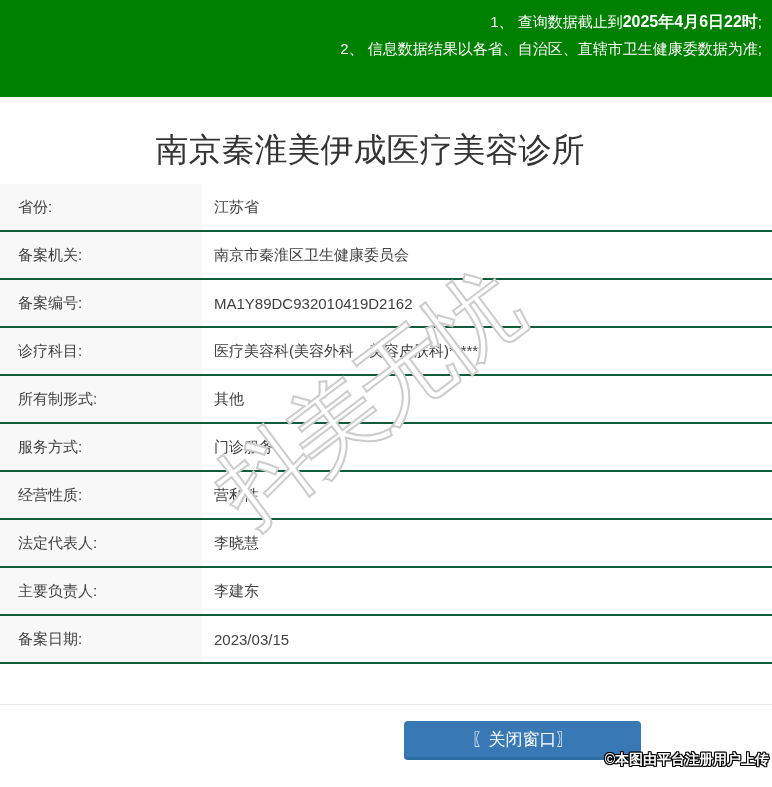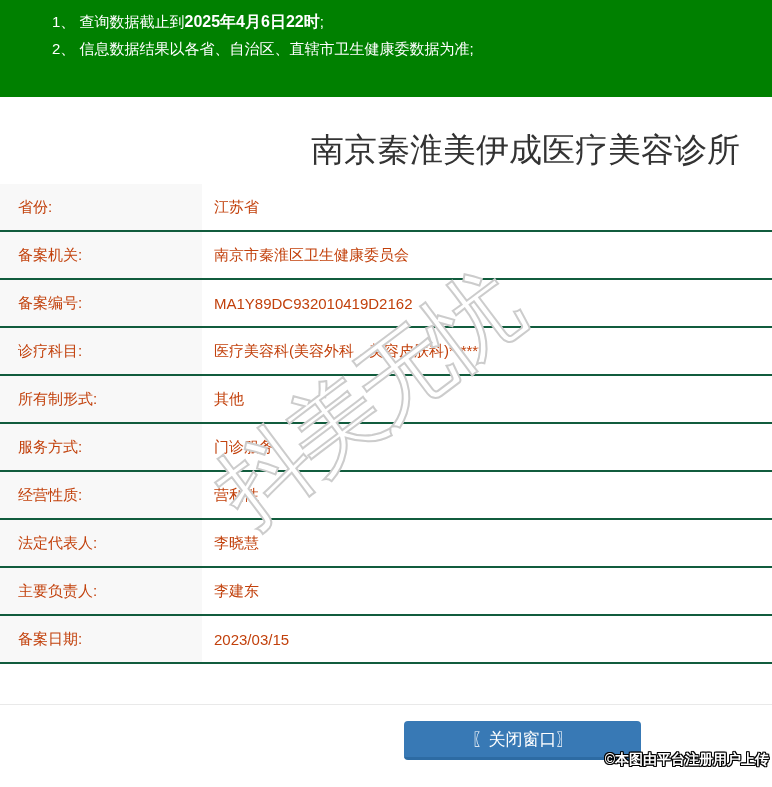--- a/index.html
+++ b/index.html
@@ -10,40 +10,40 @@
     color:#333333;
   }
 
   
   .notice-banner {
     background:#008000; color:#ffffff;
     padding:8px 10px 8px 52px;
     height:81px; box-sizing:content-box;
     font-size:15px;
   }
-  .notice-line { line-height:27px; white-space:nowrap; }
+  .notice-line { line-height:27px; white-space:nowrap;text-align:right; }
   .notice-bold { font-weight:bold; font-size:16px; }
 
   
   .page-title {
     margin-top:31px; height:44px; line-height:44px;
-    text-align:right; padding-right:32px;
+    text-align:center; padding-right:32px;
     font-size:33px; color:#333333;
     letter-spacing:0px; white-space:nowrap;
   }
 
   
   .info-table {
     width:772px; margin-top:12px;
     border-collapse:collapse; table-layout:fixed;
   }
   .info-table td {
     height:44px; vertical-align:middle;
     border-bottom:2px solid #115c3d;
-    font-size:15px; color:#c2410c;
+    font-size:15px; color:#404040;
   }
   td.cell-label { width:183px; background:#f8f8f8; padding-left:18px; }
   td.cell-value { padding-left:12px; }
 
   
   .footer-divider { margin-top:40px; border-top:1px solid #e9e9e9; height:0; }
   .close-button {
     display:block; margin:16px 0 0 404px;
     width:237px; height:39px; box-sizing:border-box;
     background:#3879b5; color:#ffffff;

